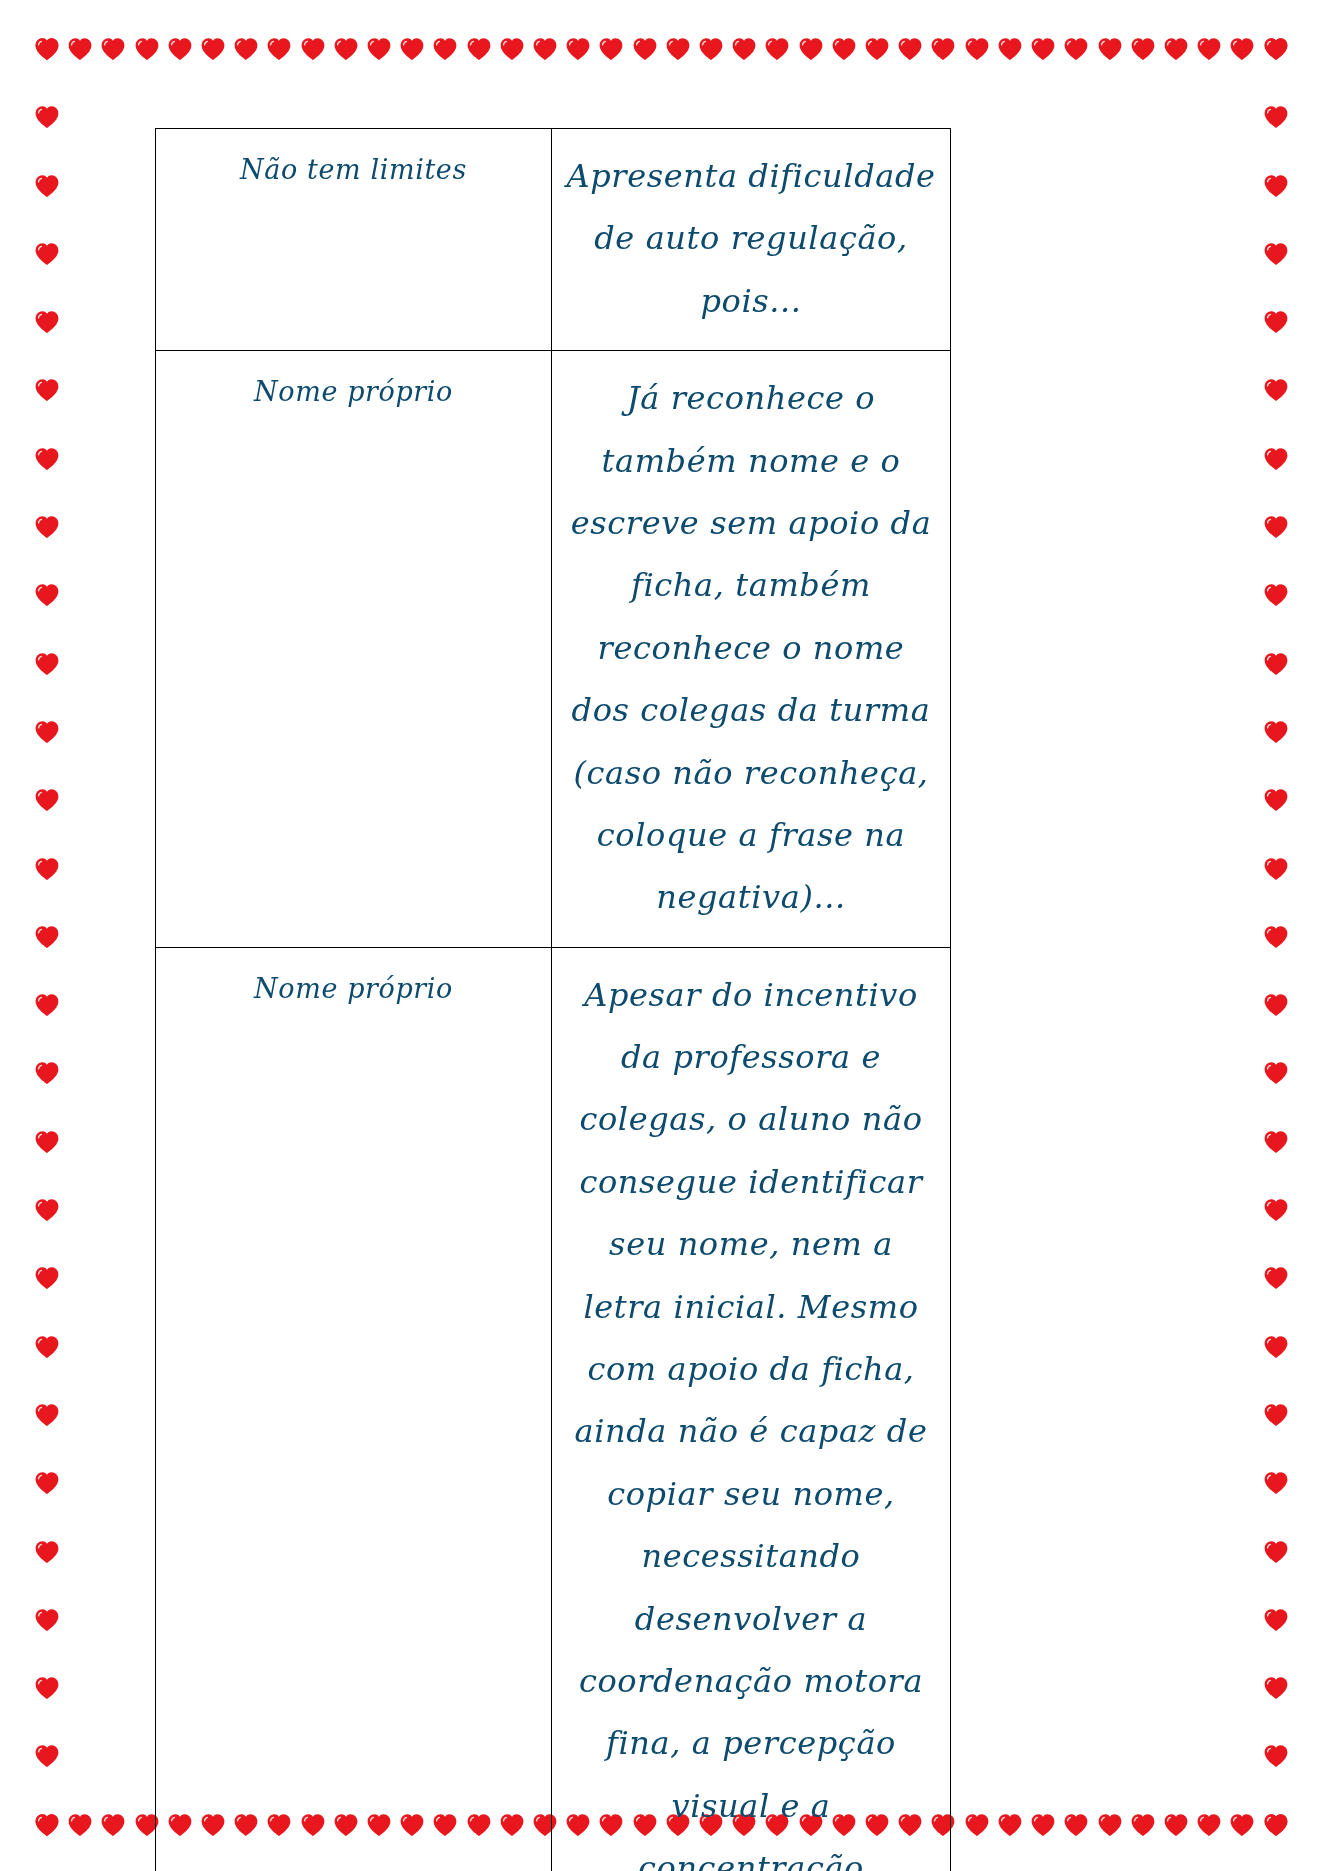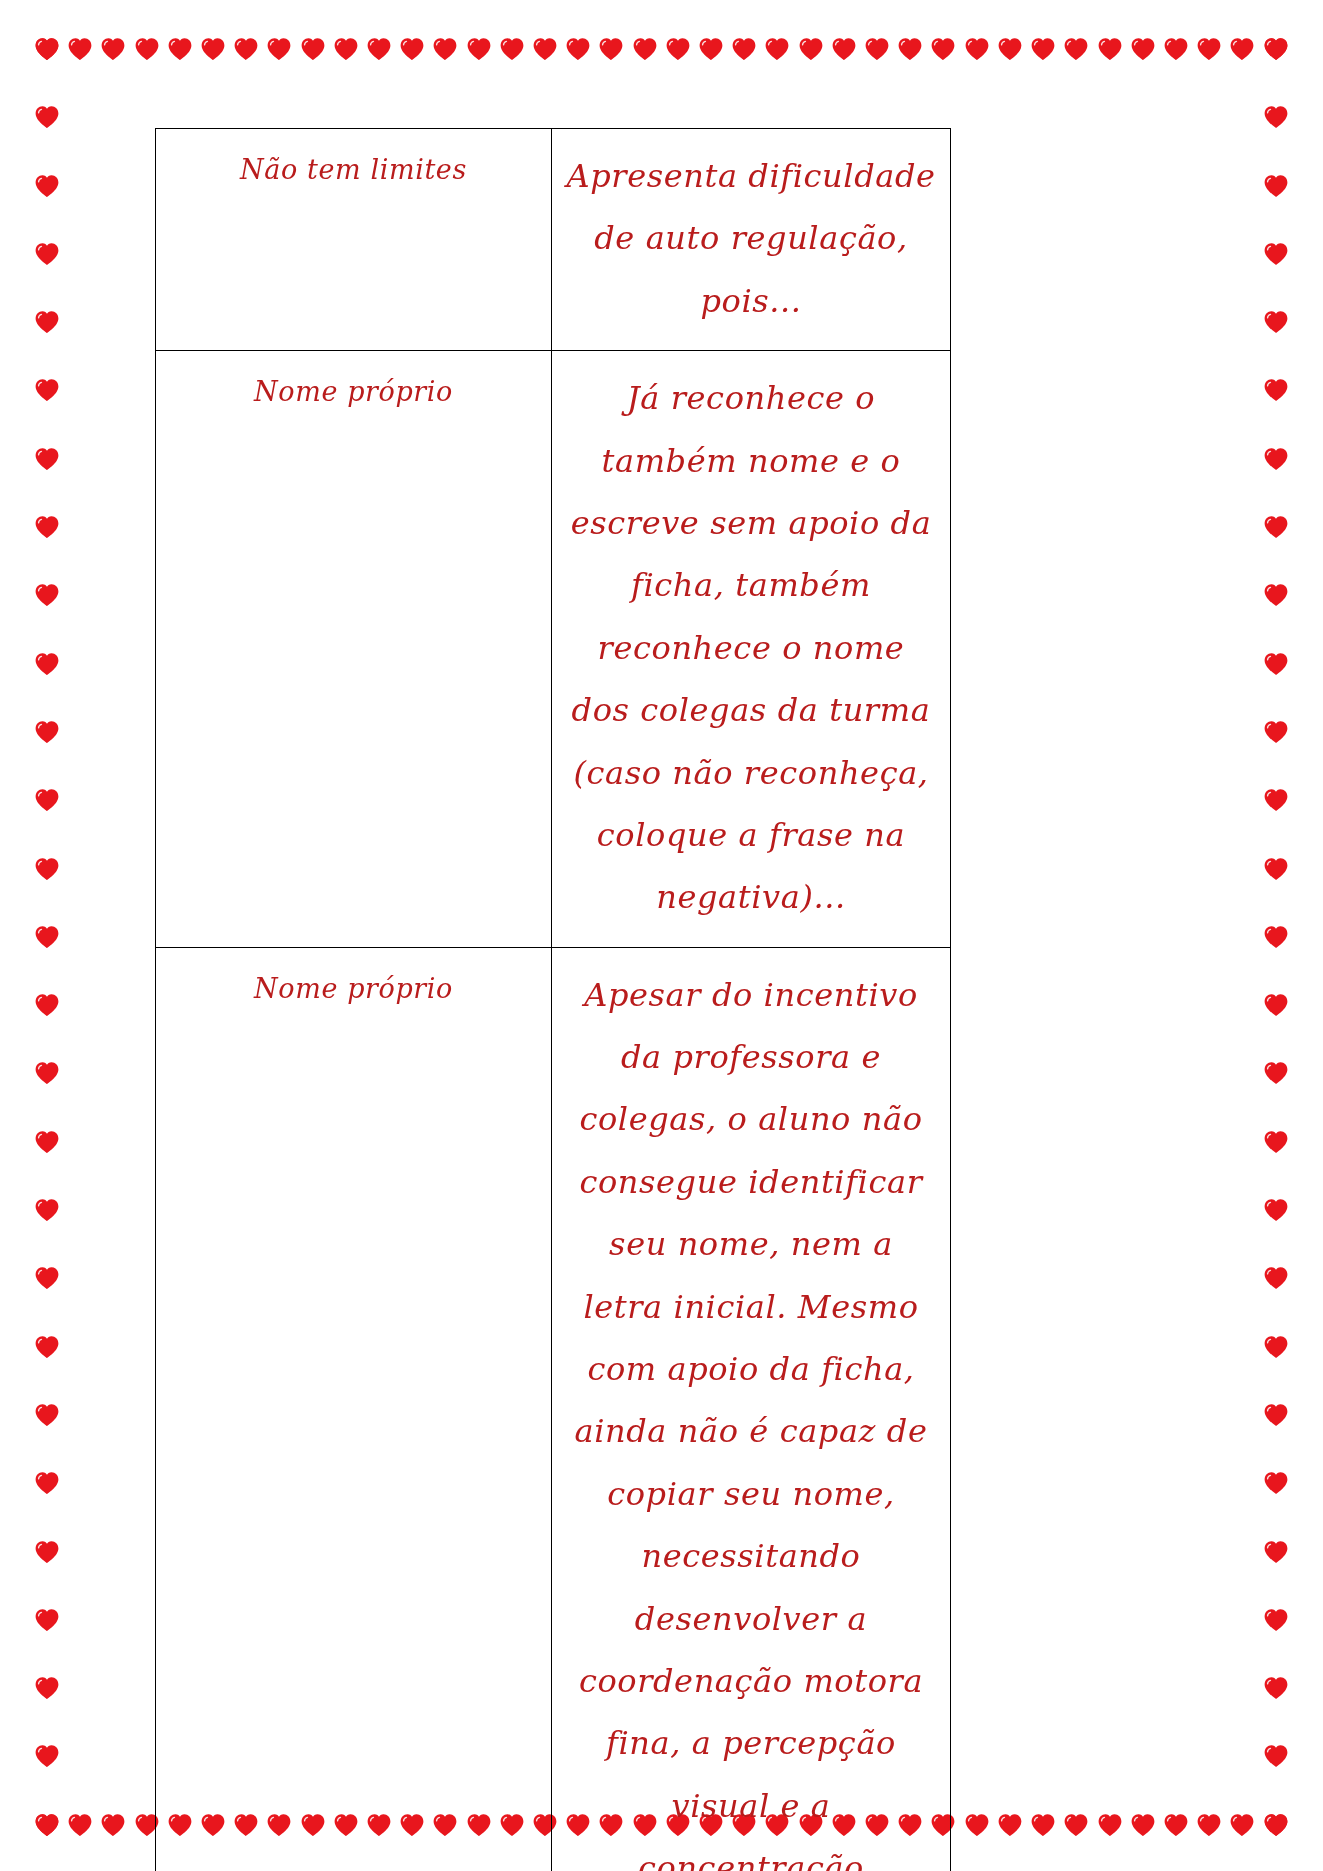--- a/index.html
+++ b/index.html
@@ -82,21 +82,21 @@
     text-align: center;
   }
   .cell-inner.label {
     padding-top: 22px;
   }
 
   
   .hand {
     font-family: "DejaVu Serif", serif;
     font-style: italic;
-    color: #b91c1c;
+    color: #0c4a6e;
     letter-spacing: 0.6px;
     line-height: 1.95;
   }
   .hand.label-text {
     font-size: 27px;
     line-height: 1.4;
   }
   .hand.body-text {
     font-size: 32px;
   }

